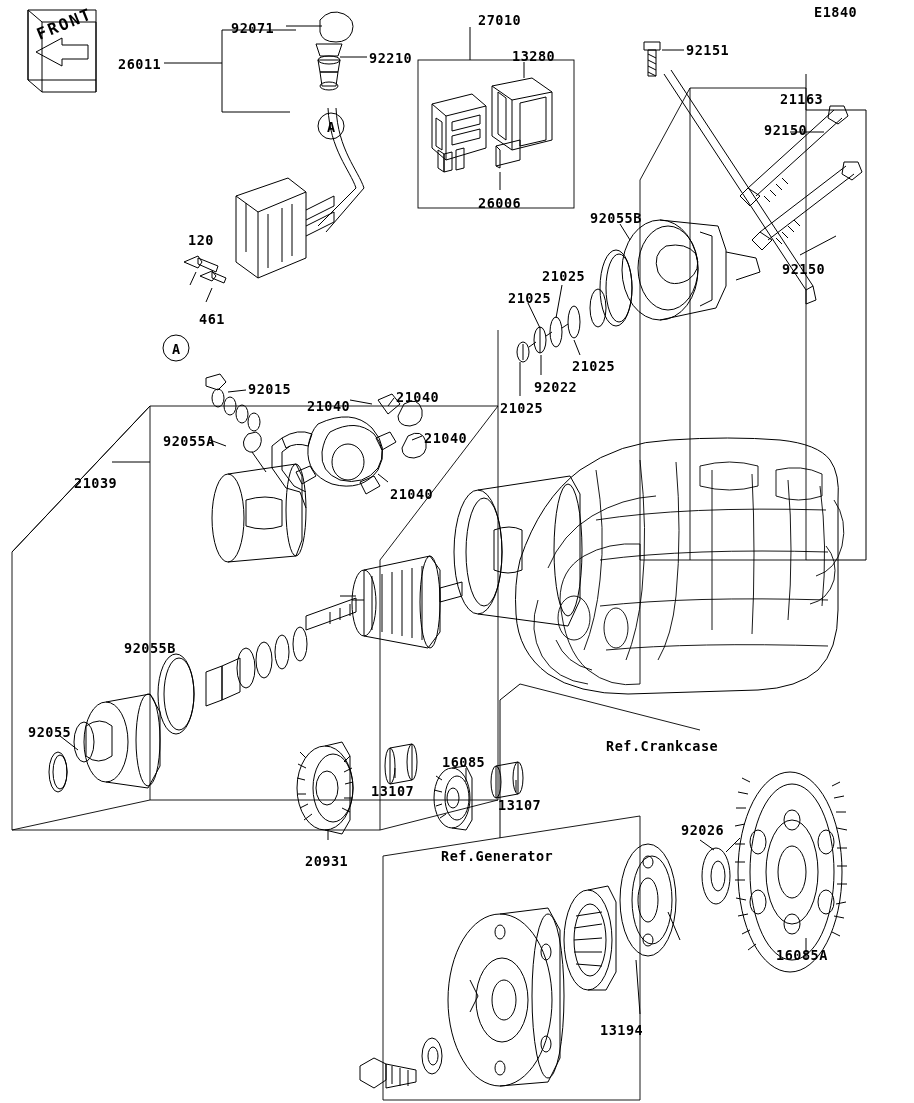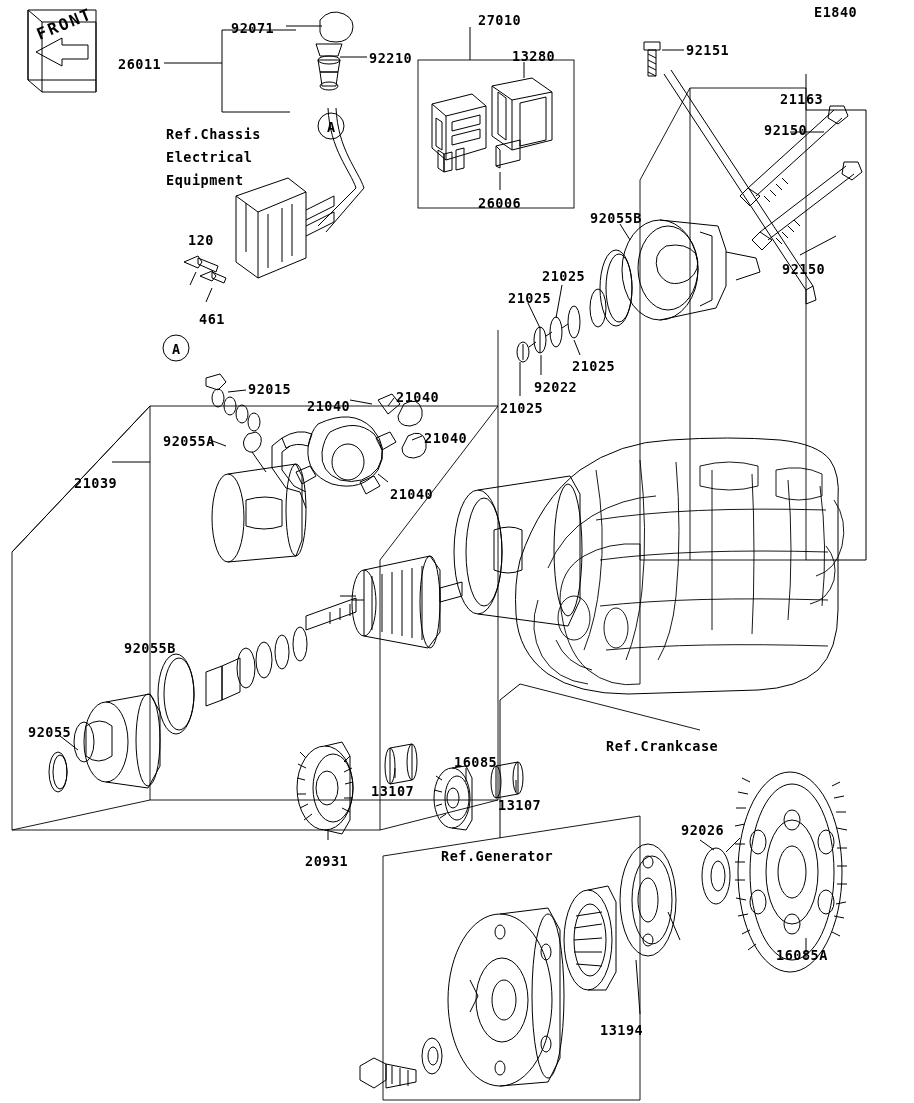--- a/index.html
+++ b/index.html
@@ -412,26 +412,23 @@
 <div class="lbl" style="left:248px;top:381px;">92015</div>
 <div class="lbl" style="left:396px;top:389px;">21040</div>
 <div class="lbl" style="left:307px;top:398px;">21040</div>
 <div class="lbl" style="left:424px;top:430px;">21040</div>
 <div class="lbl" style="left:390px;top:486px;">21040</div>
 <div class="lbl" style="left:163px;top:433px;">92055A</div>
 <div class="lbl" style="left:74px;top:459px;margin-top:16px;">21039</div>
 <div class="lbl" style="left:124px;top:640px;">92055B</div>
 <div class="lbl" style="left:28px;top:724px;">92055</div>
 <div class="lbl" style="left:371px;top:783px;">13107</div>
-<div class="lbl" style="left:442px;top:754px;margin-left:12px;">16085</div>
+<div class="lbl" style="left:442px;top:754px;">16085</div>
 <div class="lbl" style="left:498px;top:797px;">13107</div>
 <div class="lbl" style="left:305px;top:853px;">20931</div>
 <div class="lbl" style="left:681px;top:822px;">92026</div>
 <div class="lbl" style="left:776px;top:947px;">16085A</div>
 <div class="lbl" style="left:600px;top:1022px;">13194</div>
 
-<div class="ref" style="left:166px;top:123px;">Ref.Chassis
-Electrical
-Equipment</div>
 <div class="ref" style="left:606px;top:735px;">Ref.Crankcase</div>
 <div class="ref" style="left:441px;top:845px;">Ref.Generator</div>
 
 </div>
 
 </body></html>

